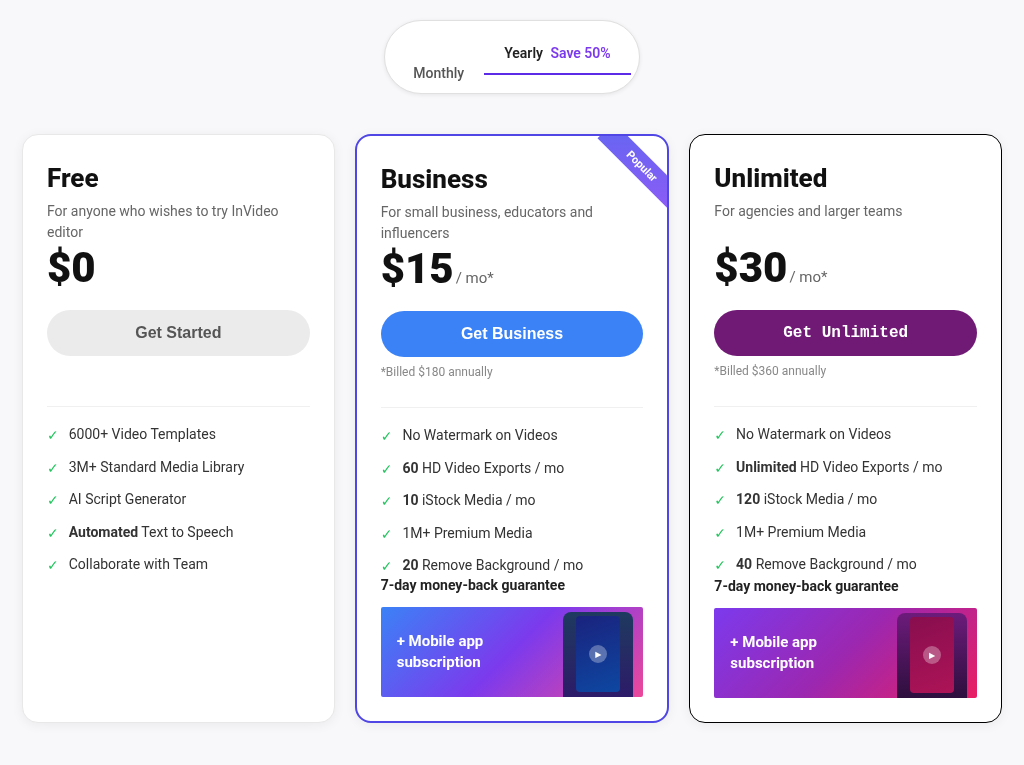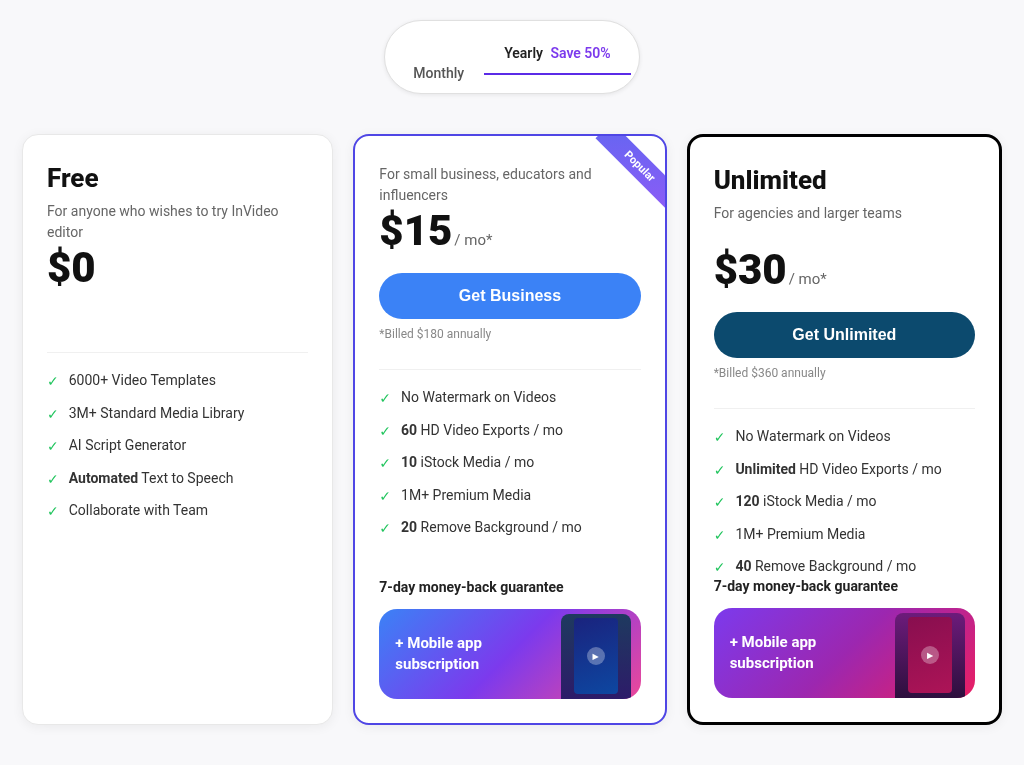--- a/index.html
+++ b/index.html
@@ -74,21 +74,21 @@
       position: relative;
       overflow: hidden;
     }
     .card.featured {
       border: 2px solid #4f46e5;
     }
     .card.free-card {
       border: 1px solid #e8e8e8;
     }
     .card.unlimited-card {
-      border: 3px solid #000000;
+      border: 1px solid #000000;
     }
 
     
     .popular-ribbon {
       position: absolute;
       top: 18px;
       right: -24px;
       background: linear-gradient(135deg, #6366f1, #8b5cf6);
       color: #fff;
       font-size: 11px;
@@ -142,22 +142,23 @@
     }
     .btn-free {
       background: #ebebeb;
       color: #555;
     }
     .btn-business {
       background: #3b82f6;
       color: #fff;
     }
     .btn-unlimited {
-      background: #0c4a6e;
+      background: #701a75;
       color: #fff;
+      font-family: Liberation Mono, monospace;
     }
 
     .billing-note {
       font-size: 12px;
       color: #888;
       margin-bottom: 20px;
       min-height: 18px;
     }
 
     
@@ -196,21 +197,21 @@
     .money-back {
       font-size: 14px;
       font-weight: 700;
       color: #222;
       margin-top: 0;
       margin-bottom: 14px;
     }
 
     
     .mobile-app-banner {
-      border-radius: 18px;
+      border-radius: 2px;
       overflow: hidden;
       background: linear-gradient(135deg, #3b82f6 0%, #7c3aed 50%, #ec4899 100%);
       padding: 16px 16px;
       display: flex;
       align-items: center;
       gap: 12px;
       margin-top: auto;
       min-height: 90px;
       position: relative;
     }
@@ -273,20 +274,21 @@
 </div>
 
 <div class="cards-container">
 
   <div class="card free-card">
     <div class="plan-name">Free</div>
     <div class="plan-desc">For anyone who wishes to try InVideo editor</div>
     <div class="plan-price">
       <span class="price-amount">$0</span>
     </div>
+    <button class="btn btn-free">Get Started</button>
     <div class="billing-note"></div>
     <div class="card-divider"></div>
     <ul class="features-list">
       <li class="feature-item">
         <span class="check-icon">✓</span>
         <span>6000+ Video Templates</span>
       </li>
       <li class="feature-item">
         <span class="check-icon">✓</span>
         <span>3M+ Standard Media Library</span>
@@ -301,20 +303,21 @@
       </li>
       <li class="feature-item">
         <span class="check-icon">✓</span>
         <span>Collaborate with Team</span>
       </li>
     </ul>
   </div>
 
   <div class="card featured">
     <div class="popular-ribbon">Popular</div>
+    <div class="plan-name">Business</div>
     <div class="plan-desc">For small business, educators and influencers</div>
     <div class="plan-price">
       <span class="price-amount">$15</span>
       <span class="price-period">/ mo*</span>
     </div>
     <button class="btn btn-business">Get Business</button>
     <div class="billing-note">*Billed $180 annually</div>
     <div class="card-divider"></div>
     <ul class="features-list">
       <li class="feature-item">

